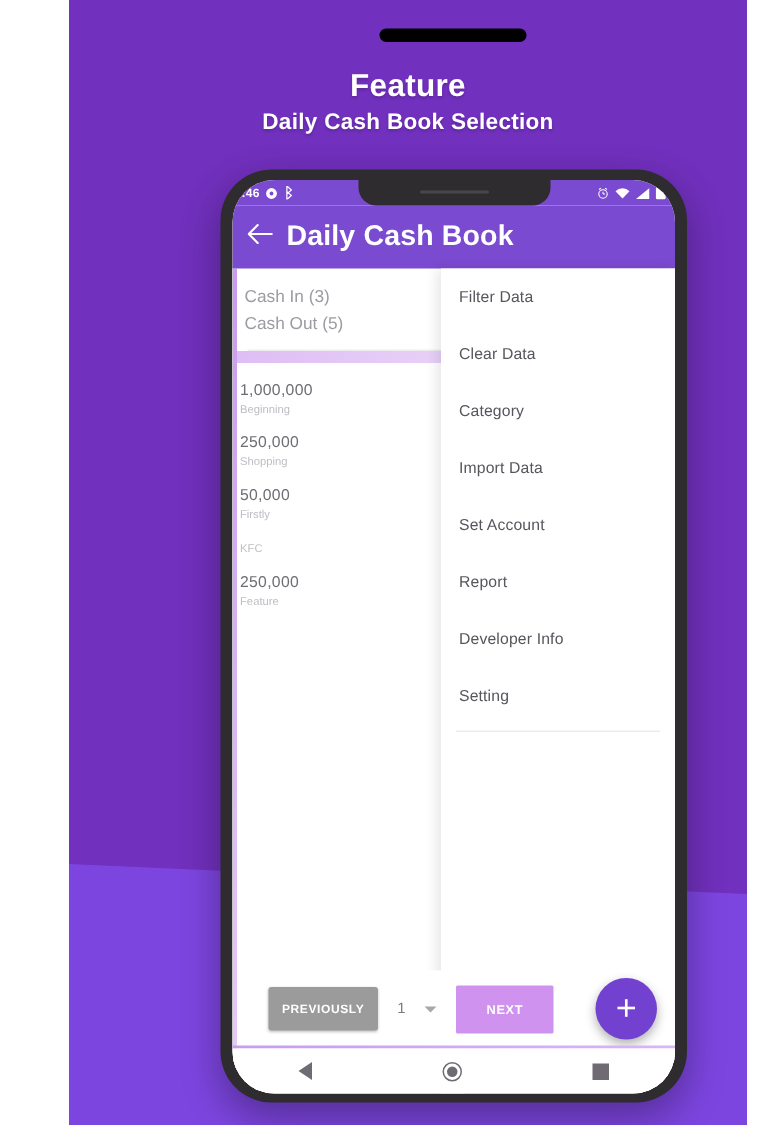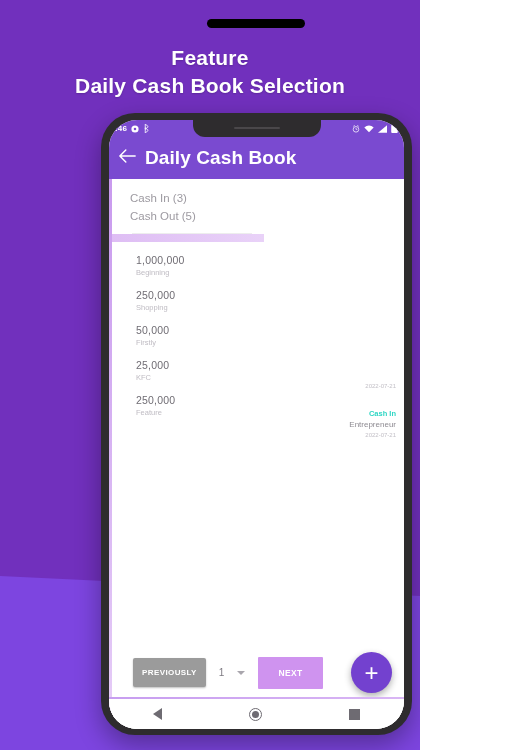--- a/index.html
+++ b/index.html
@@ -3,23 +3,24 @@
 <meta charset="utf-8">
 <style>
   * { box-sizing: border-box; margin: 0; padding: 0; }
   html, body {
     width: 512px; height: 750px;
     font-family: "Liberation Sans", sans-serif;
     overflow: hidden;
   }
   #stage {
     position: relative;
-    width: 420px; height: 750px;
+    width: 452px; height: 750px;
     background: #7130bd;
     overflow: hidden;
+    margin-left: 46px;
   }
   
   .bg-lower {
     position: absolute; left: 0; right: 0; bottom: 0;
     height: 200px;
     background: #7d45e0;
     clip-path: polygon(0 13%, 100% 23%, 100% 100%, 0 100%);
   }
   .top-pill {
     position: absolute;
@@ -31,21 +32,21 @@
   .headline {
     position: absolute;
     left: 0; right: 0; top: 44px;
     text-align: center;
     color: #ffffff;
     font-weight: bold;
     line-height: 1.33;
     text-shadow: 0 1px 2px rgba(0,0,0,.18);
   }
   .headline .l1 { font-size: 21px; letter-spacing: .2px; }
-  .headline .l2 { font-size: 21px; letter-spacing: .2px; }
+  .headline .l2 { font-size: 15px; letter-spacing: .2px; }
 
   
   .phone {
     position: absolute;
     left: 101px; top: 113px;
     width: 311px; height: 622px;
     background: #2e2c2e;
     border-radius: 34px;
     box-shadow: 0 10px 26px rgba(0,0,0,.33);
     padding: 7px 8px 6px 8px;
@@ -113,37 +114,37 @@
     position: absolute; left: 0; top: 0;
     width: 155px; bottom: 0;
     background: #fff;
     overflow: hidden;
   }
   .purple-edge {
     position:absolute; left:0; top:0; bottom:0; width:3px;
     background: linear-gradient(180deg,#c99aee,#e6cdf7);
   }
   .tabs {
-    padding: 10px 12px 0 21px;
+    padding: 10px 12px 0 8px;
   }
   .tab {
     font-size: 11.5px; color: #9d9aa1; line-height: 1.6;
   }
   .tab-divider {
     margin: 7px 0 0 2px; height: 1px; background: #ededed;
   }
   .balance {
     padding: 12px 12px 10px 12px;
     font-size: 12px; letter-spacing: .6px;
     color: #8f8c93;
   }
   .balance-bar { height: 8px; background: linear-gradient(90deg,#debdf4,#e9d2f8); }
 
   .txlist { padding-top: 6px; }
-  .tx { padding: 6px 12px 6px 27px; }
+  .tx { padding: 6px 12px 6px 5px; }
   .tx-amt { font-size: 10.5px; color: #6f6c73; letter-spacing: .2px; }
   .tx-note { font-size: 7.5px; color: #c0bdc4; margin-top: 2px; }
 
   
   .menu {
     position: absolute; right: 0; top: 0;
     width: 156px; bottom: 0;
     background: #ffffff;
     box-shadow: -3px 0 8px rgba(0,0,0,.10);
     z-index: 10;
@@ -311,39 +312,49 @@
             </div>
             <div class="tx">
               <div class="tx-amt">250,000</div>
               <div class="tx-note">Shopping</div>
             </div>
             <div class="tx">
               <div class="tx-amt">50,000</div>
               <div class="tx-note">Firstly</div>
             </div>
             <div class="tx">
-              <div class="tx-amt">25,000</div>
               <div class="tx-note">KFC</div>
             </div>
             <div class="tx">
               <div class="tx-amt">250,000</div>
               <div class="tx-note">Feature</div>
             </div>
           </div>
         </div>
 
         <div class="meta" style="top:204px;">
           <div class="meta-date">2022-07-21</div>
         </div>
         <div class="meta" style="top:230px;">
           <div class="meta-type">Cash In</div>
           <div class="meta-cat">Entrepreneur</div>
           <div class="meta-date" style="margin-top:3px;">2022-07-21</div>
         </div>
 
+        <div class="menu">
+          <div class="menu-item">Filter Data</div>
+          <div class="menu-item">Clear Data</div>
+          <div class="menu-item">Category</div>
+          <div class="menu-item">Import Data</div>
+          <div class="menu-item">Set Account</div>
+          <div class="menu-item">Report</div>
+          <div class="menu-item">Developer Info</div>
+          <div class="menu-item">Setting</div>
+          <div class="menu-divider"></div>
+        </div>
 
         <div class="bottombar">
           <button class="btn-prev">PREVIOUSLY</button>
           <div class="page-select">
             <span class="page-num">1</span>
             <span class="caret"></span>
           </div>
           <button class="btn-next">NEXT</button>
           <div class="fab">
             <span>+</span>

